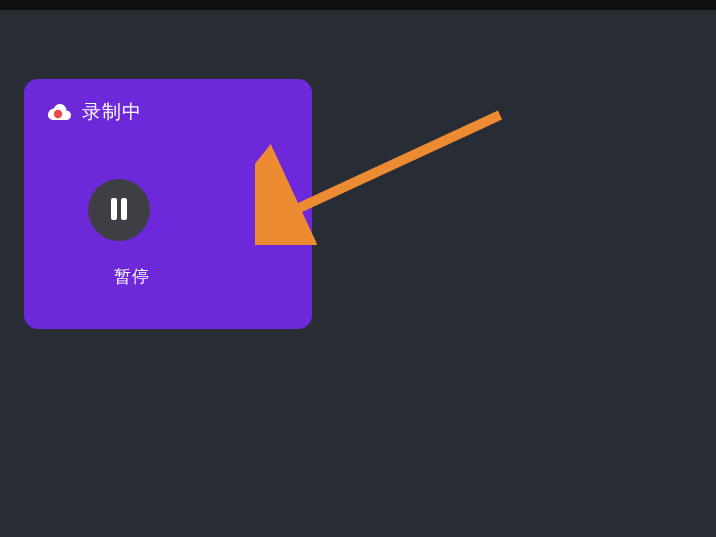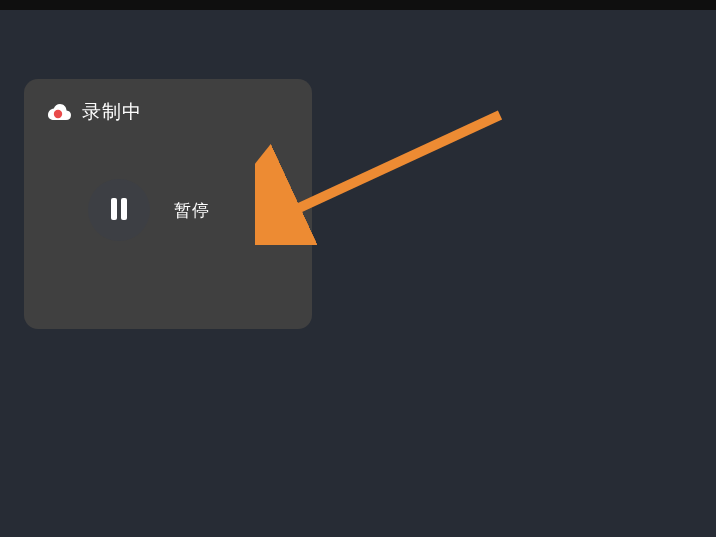--- a/index.html
+++ b/index.html
@@ -15,21 +15,21 @@
       width: 100%;
       height: 10px;
       background: #0f0f0f;
     }
     .panel {
       position: absolute;
       left: 24px;
       top: 79px;
       width: 288px;
       height: 250px;
-      background: #404040;
+      background: #6d28d9;
       border-radius: 14px;
       padding: 20px 22px;
     }
     .header {
       display: flex;
       align-items: center;
       gap: 10px;
     }
     .cloud-icon {
       width: 26px;
@@ -43,22 +43,22 @@
       letter-spacing: 1px;
     }
     .controls {
       display: flex;
       gap: 50px;
       margin-top: 54px;
       margin-left: 42px;
     }
     .ctrl {
       display: flex;
-      flex-direction: row;
-      align-items: center;
+      flex-direction: column;
+      align-items: flex-end;
       gap: 24px;
       cursor: pointer;
     }
     .btn {
       width: 62px;
       height: 62px;
       border-radius: 50%;
       background: #3d3f44;
       display: flex;
       align-items: center;

